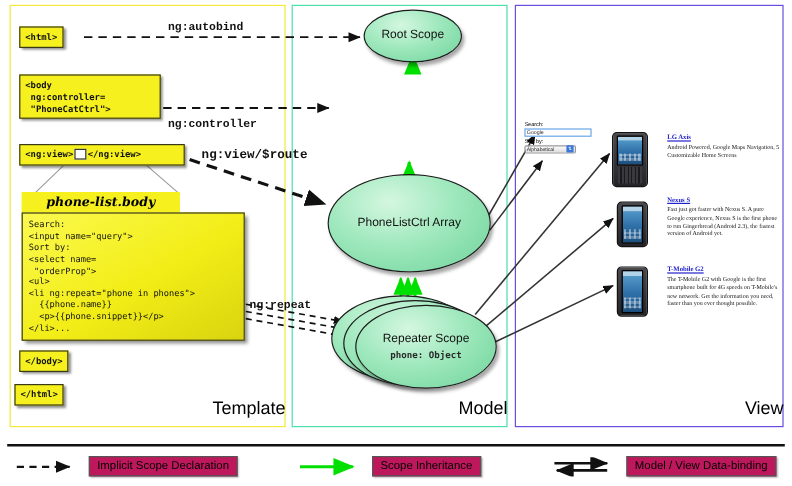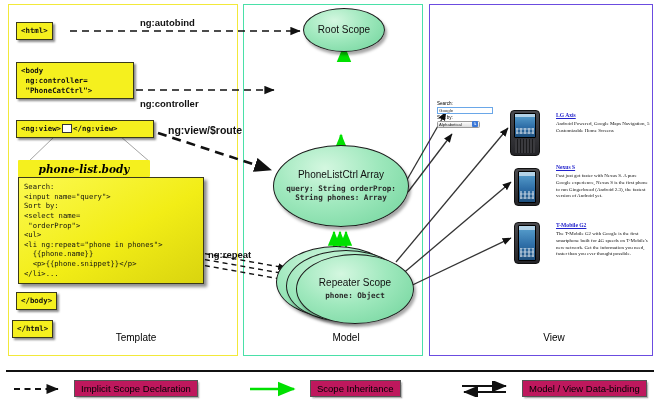--- a/index.html
+++ b/index.html
@@ -6,23 +6,22 @@
   body{
     width:660px;height:405px;background:#ffffff;
     font-family:"Liberation Sans",sans-serif;
     position:relative;overflow:hidden;
   }
   #stage{position:absolute;left:0;top:0;width:660px;height:405px;}
 
   
   .panel{position:absolute;background:#fff;box-sizing:border-box;}
   .panel-title{
-    position:absolute;text-align:center;font-size:10px;color:#000;
+    position:absolute;text-align:right;font-size:15px;color:#000;
     font-family:"Liberation Sans",sans-serif;
-    padding-left:13px;
   }
   #panel-template{left:8px;top:4px;width:230px;height:352px;border:1.5px solid #f2e93a;}
   #panel-model{left:243px;top:4px;width:180px;height:352px;border:1.5px solid #4ae0a8;}
   #panel-view{left:429px;top:4px;width:224px;height:352px;border:1.5px solid #6b4ce0;}
 
   
   svg.layer{position:absolute;left:0;top:0;width:660px;height:405px;overflow:visible;}
   #edges{z-index:3;}
   #topline{z-index:6;}
 
@@ -79,21 +78,21 @@
   #scope-list{left:273px;top:145px;width:136px;height:82px;}
   .rep-stack{position:absolute;z-index:4;}
   .rep{
     position:absolute;border-radius:50%;border:1.4px solid #1c1c1c;
     background:radial-gradient(ellipse at 38% 28%, #d4f7e0 0%, #9fe8bd 45%, #6ed39a 100%);
     box-shadow:2px 3px 3px rgba(0,0,0,.3);
   }
 
   
   .elabel{
-    position:absolute;font-family:Liberation Sans, sans-serif;font-weight:bold;
+    position:absolute;font-family:Liberation Mono, monospace;font-weight:bold;
     color:#111;z-index:5;white-space:nowrap;
   }
   #lbl-autobind{left:140px;top:17px;font-size:9.5px;}
   #lbl-controller{left:140px;top:76px;font-size:9.5px;margin-top:22px;}
   #lbl-ngview{left:168px;top:124px;font-size:10.5px;}
   #lbl-repeat{left:208px;top:249px;font-size:9.5px;}
 
   
   #vform{position:absolute;left:437px;top:101px;width:62px;z-index:4;
          font-family:"Liberation Sans",sans-serif;}
@@ -259,23 +258,20 @@
 
   <div class="scope" id="scope-root">
     <div class="sname">Root
 Scope</div>
   </div>
 
 
   <div class="scope" id="scope-list">
     <div class="sname">PhoneListCtrl
 Array</div>
-    <div class="sprops">query: String
-orderProp: String
-phones: Array</div>
   </div>
 
   <div class="rep-stack" style="left:276px;top:240px;width:140px;height:82px;">
     <div class="rep" style="left:0;top:6px;width:118px;height:70px;"></div>
     <div class="rep" style="left:10px;top:10px;width:118px;height:70px;"></div>
     <div class="scope" style="left:20px;top:14px;width:118px;height:70px;position:absolute;">
       <div class="sname">Repeater
 Scope</div>
       <div class="sprops">phone: Object</div>
     </div>

